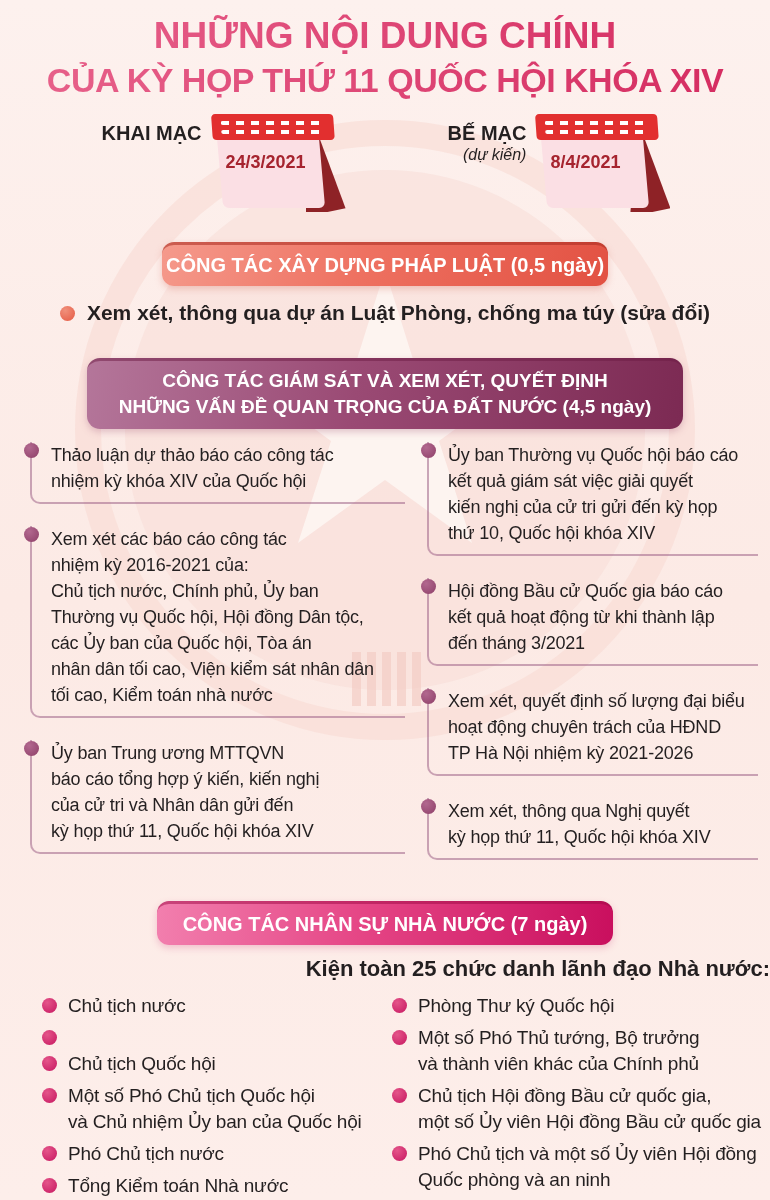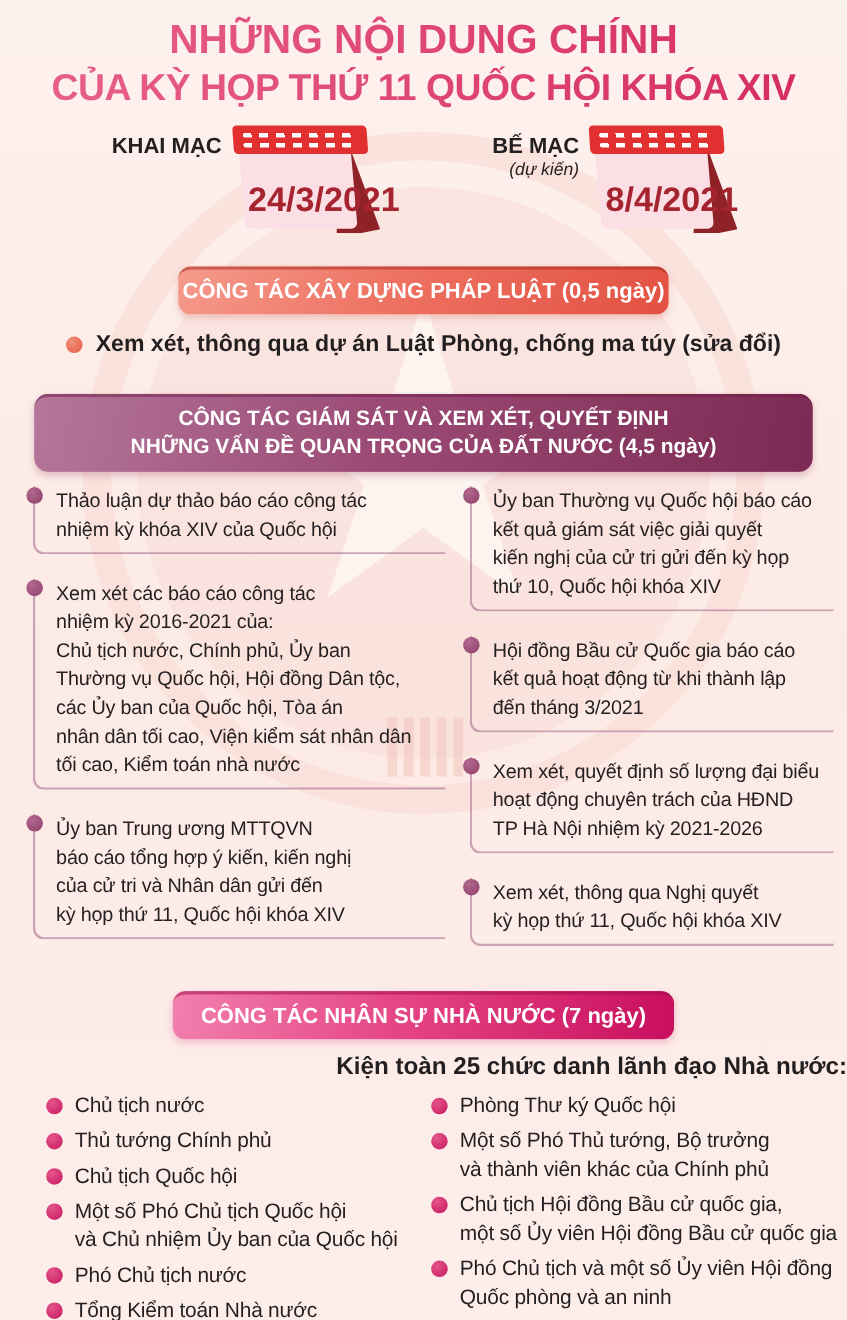--- a/index.html
+++ b/index.html
@@ -56,39 +56,39 @@
     border-radius:2px 2px 6px 6px;transform:skewX(5deg);transform-origin:top left;
   }
   .cal-top{
     position:absolute;left:1px;top:0;width:122px;height:26px;background:#e22f2f;border-radius:4px;
     transform:skewX(4deg);transform-origin:top left;
     display:flex;flex-direction:column;justify-content:center;gap:5px;padding:0 9px;box-sizing:border-box;
   }
   .dash-row{display:block;height:4px;border-radius:2px;
     background-image:repeating-linear-gradient(90deg,#ffffff 0 8px,transparent 8px 15px);}
   .cal-date{
-    position:absolute;left:16px;top:50px;font-size:31px;font-weight:bold;color:#a6242f;white-space:nowrap;
+    position:absolute;left:16px;top:38px;font-size:18px;font-weight:bold;color:#a6242f;white-space:nowrap;
   }
   
   .banner{
     margin-left:auto;margin-right:auto;color:#fff;font-weight:bold;text-align:center;
     border-radius:12px;box-sizing:border-box;
   }
   .banner-orange{
     width:446px;height:44px;margin-top:26px;font-size:20px;line-height:40px;
     background:linear-gradient(115deg,#f59a8c 0%,#ee7161 45%,#e25142 100%);
     border-top:3px solid rgba(170,45,35,.55);
     box-shadow:0 3px 7px rgba(214,118,107,.35);
   }
   .law-item{display:flex;justify-content:center;align-items:center;gap:12px;margin-top:15px;}
   .law-text{font-size:21px;font-weight:bold;color:#231f20;}
   .dot{width:15px;height:15px;border-radius:50%;flex:0 0 auto;}
   .dot-orange{background:radial-gradient(circle at 35% 30%,#f0907b,#e55943);}
   .banner-purple{
-    width:708px;margin-top:33px;font-size:19px;line-height:26px;padding:7px 10px 9px;
+    width:596px;margin-top:33px;font-size:19px;line-height:26px;padding:7px 10px 9px;
     background:linear-gradient(100deg,#b4769a 0%,#9a4a74 45%,#7c2a53 100%);
     border-top:3px solid rgba(110,30,70,.5);border-radius:13px;
     box-shadow:0 3px 7px rgba(172,100,130,.35);
   }
   .banner-purple .b-line{display:block;}
   .banner-pink{
     width:456px;height:44px;margin-top:19px;font-size:20px;line-height:40px;
     background:linear-gradient(95deg,#f27fae 0%,#e54585 45%,#c90f5e 100%);
     border-top:3px solid rgba(160,10,70,.5);
     box-shadow:0 3px 7px rgba(214,90,140,.3);
@@ -262,21 +262,20 @@
     <div class="bottom-cols">
       <div class="bcol-left">
 
           <div class="p-item">
             <span class="dot dot-pink"></span>
             <div class="p-text">Chủ tịch nước</div>
           </div>
 
           <div class="p-item">
             <span class="dot dot-pink"></span>
-            <div class="p-text">Thủ tướng Chính phủ</div>
           </div>
 
           <div class="p-item">
             <span class="dot dot-pink"></span>
             <div class="p-text">Chủ tịch Quốc hội</div>
           </div>
 
           <div class="p-item">
             <span class="dot dot-pink"></span>
             <div class="p-text">Một số Phó Chủ tịch Quốc hội

